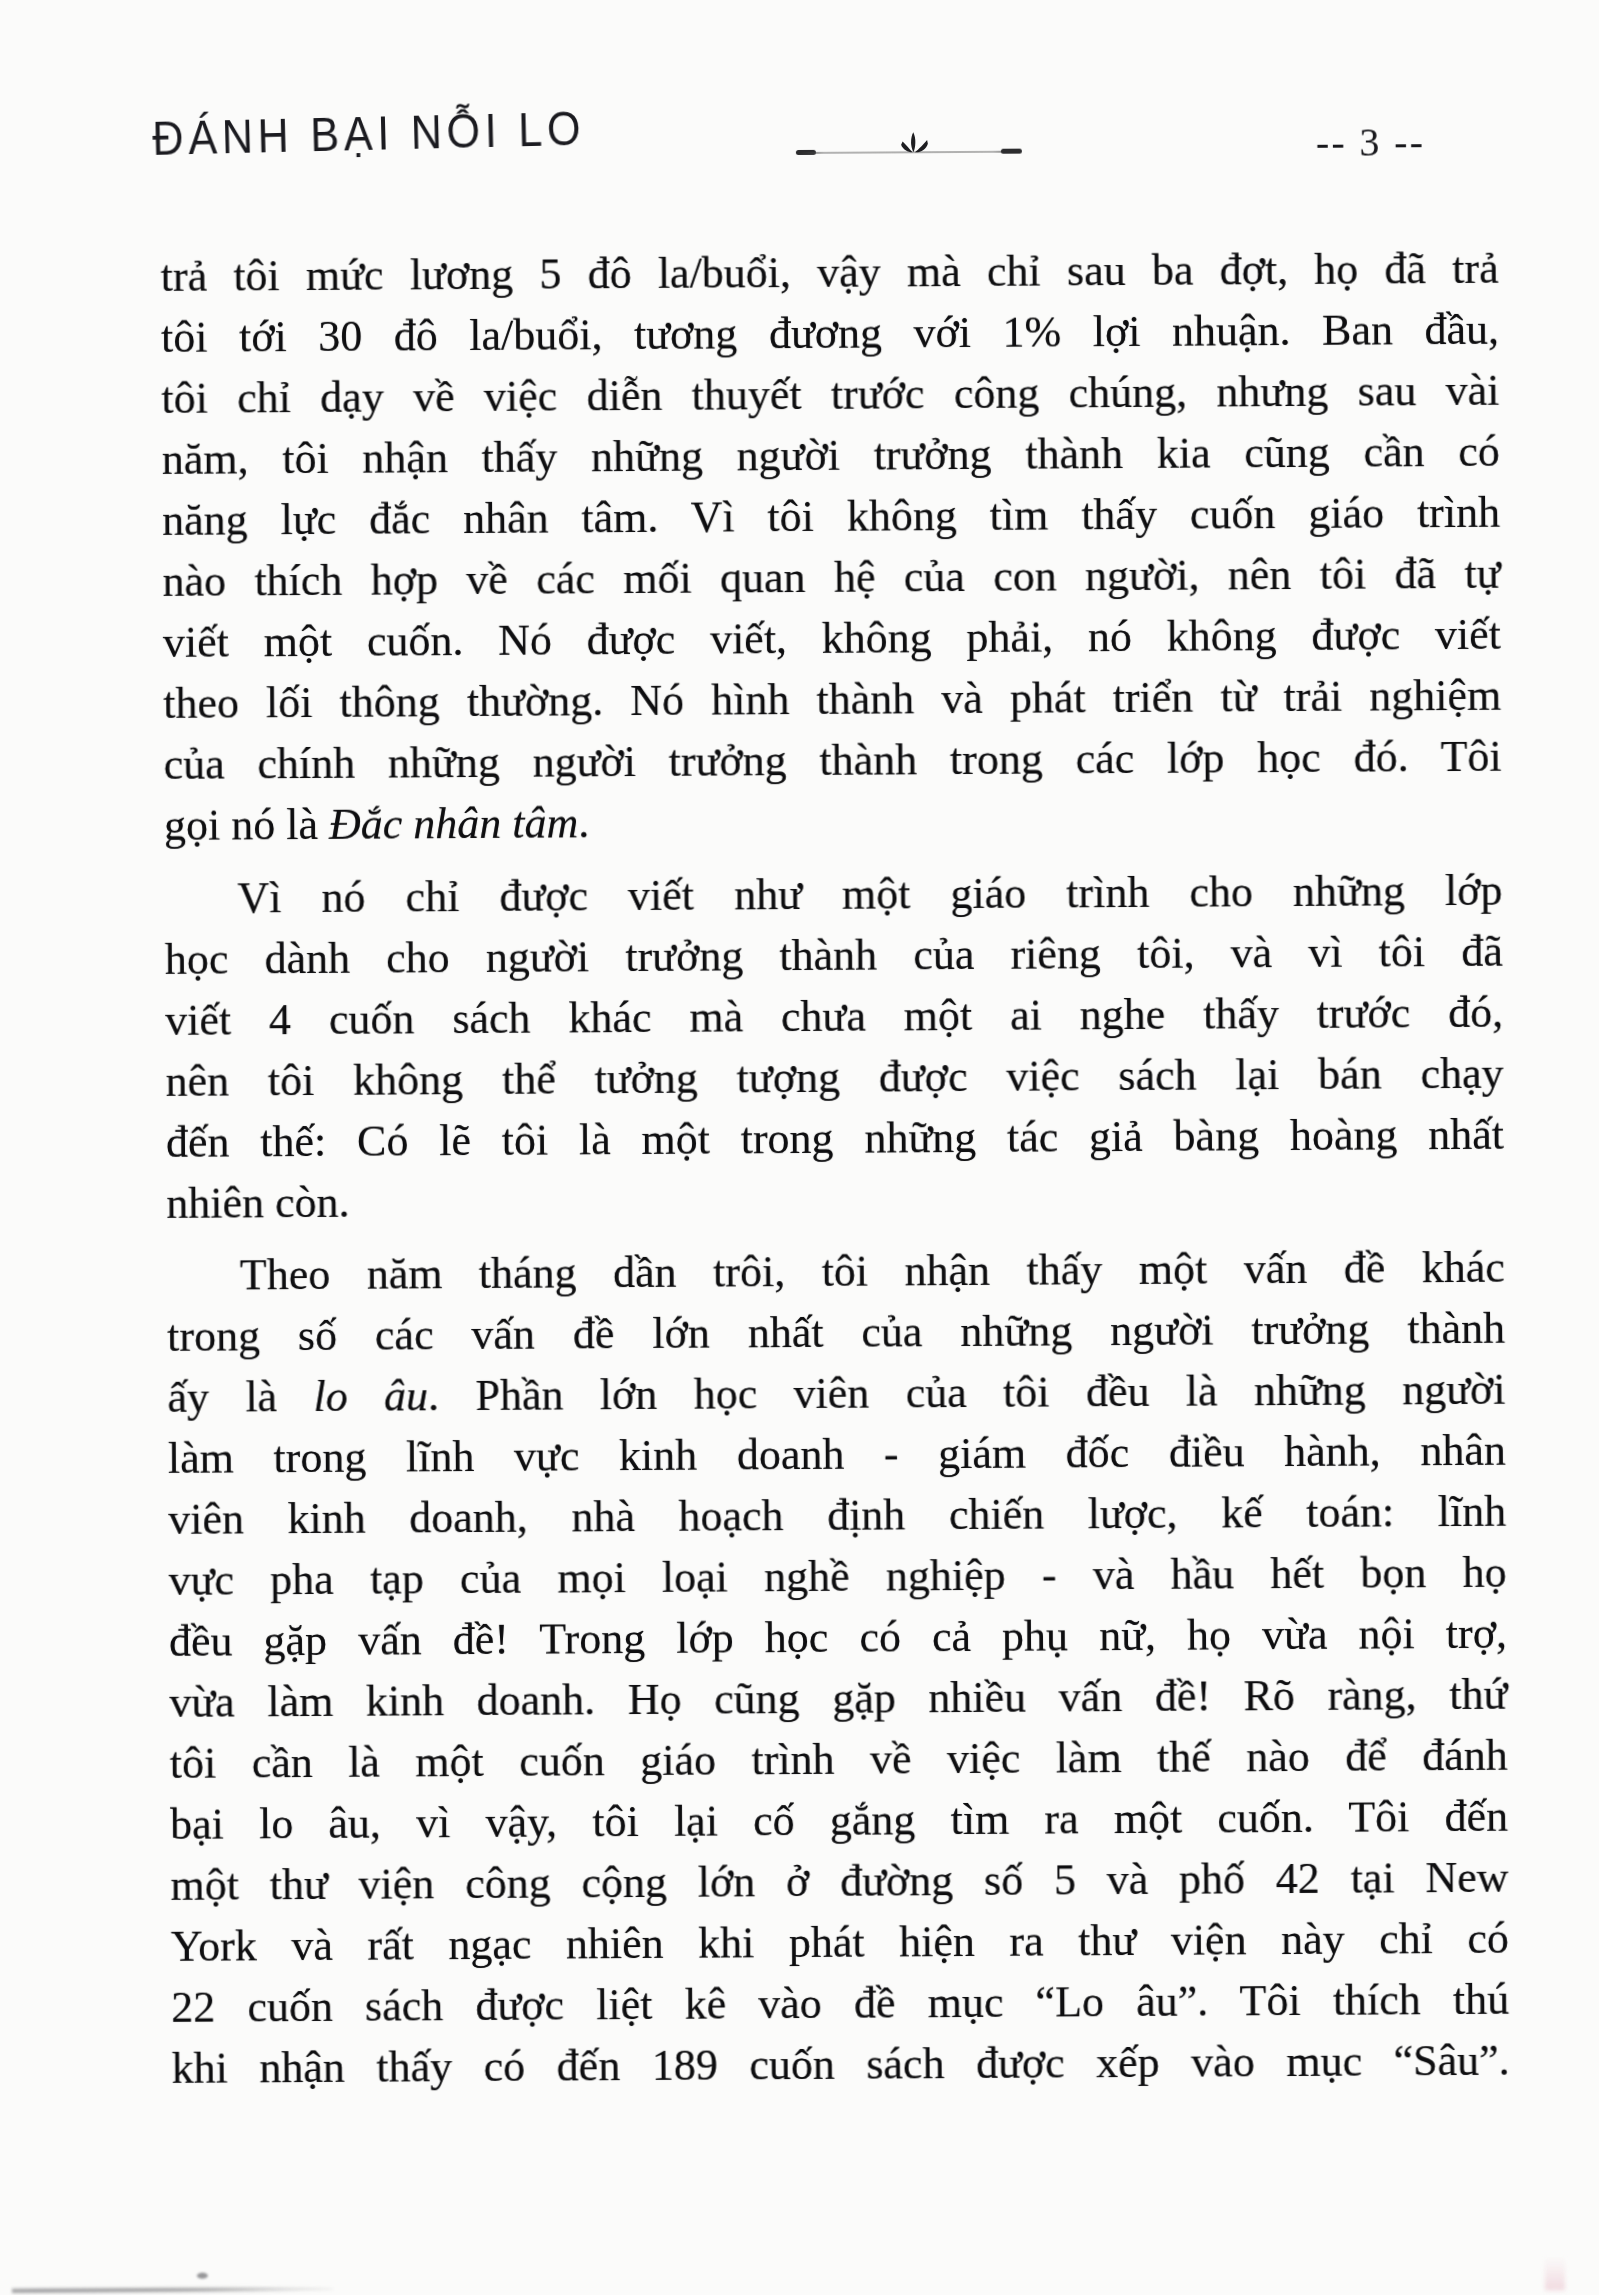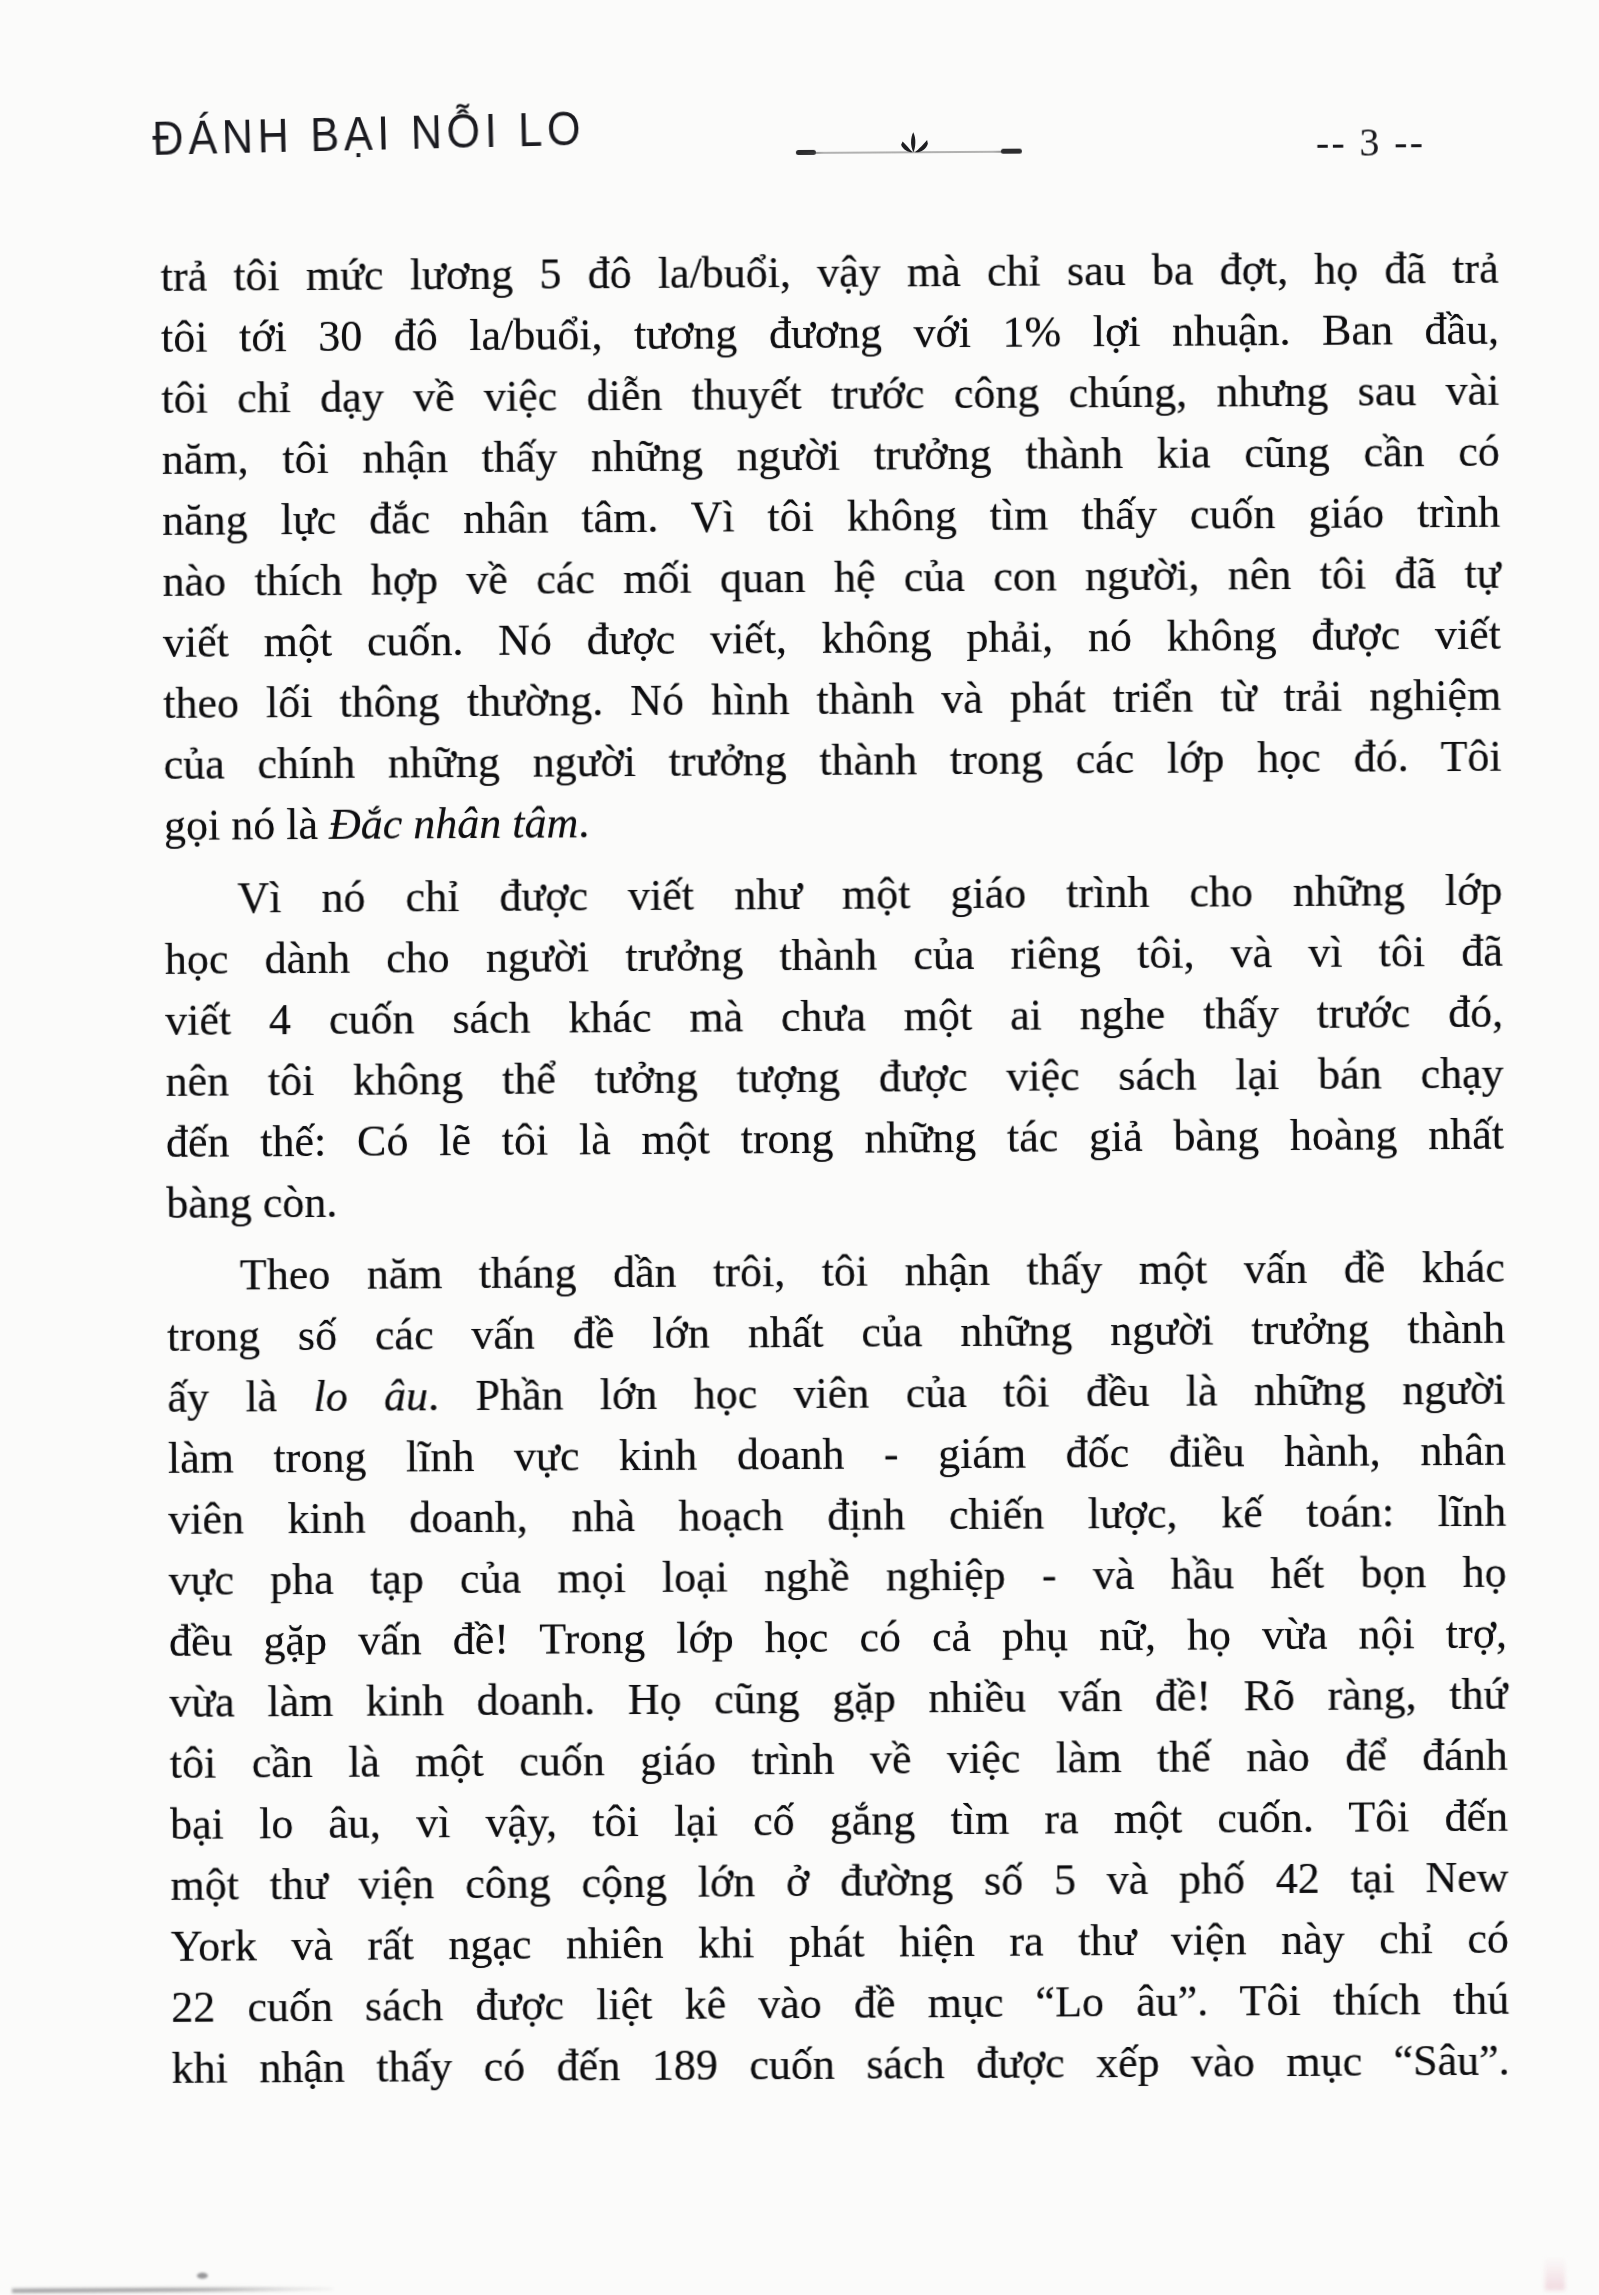--- a/index.html
+++ b/index.html
@@ -112,21 +112,21 @@
         <div class="line"><span>theo lối thông thường. Nó hình thành và phát triển từ trải nghiệm</span></div>
         <div class="line"><span>của chính những người trưởng thành trong các lớp học đó. Tôi</span></div>
         <div class="line left"><span>gọi nó là </span><em>Đắc nhân tâm</em><span>.</span></div>
       </div>
       <div class="paragraph indent">
         <div class="line"><span>Vì nó chỉ được viết như một giáo trình cho những lớp</span></div>
         <div class="line"><span>học dành cho người trưởng thành của riêng tôi, và vì tôi đã</span></div>
         <div class="line"><span>viết 4 cuốn sách khác mà chưa một ai nghe thấy trước đó,</span></div>
         <div class="line"><span>nên tôi không thể tưởng tượng được việc sách lại bán chạy</span></div>
         <div class="line"><span>đến thế: Có lẽ tôi là một trong những tác giả bàng hoàng nhất</span></div>
-        <div class="line left"><span>bàng còn.</span></div>
+        <div class="line left"><span>nhiên còn.</span></div>
       </div>
       <div class="paragraph indent">
         <div class="line"><span>Theo năm tháng dần trôi, tôi nhận thấy một vấn đề khác</span></div>
         <div class="line"><span>trong số các vấn đề lớn nhất của những người trưởng thành</span></div>
         <div class="line"><span>ấy là </span><em>lo âu</em><span>. Phần lớn học viên của tôi đều là những người</span></div>
         <div class="line"><span>làm trong lĩnh vực kinh doanh - giám đốc điều hành, nhân</span></div>
         <div class="line"><span>viên kinh doanh, nhà hoạch định chiến lược, kế toán: lĩnh</span></div>
         <div class="line"><span>vực pha tạp của mọi loại nghề nghiệp - và hầu hết bọn họ</span></div>
         <div class="line"><span>đều gặp vấn đề! Trong lớp học có cả phụ nữ, họ vừa nội trợ,</span></div>
         <div class="line"><span>vừa làm kinh doanh. Họ cũng gặp nhiều vấn đề! Rõ ràng, thứ</span></div>

